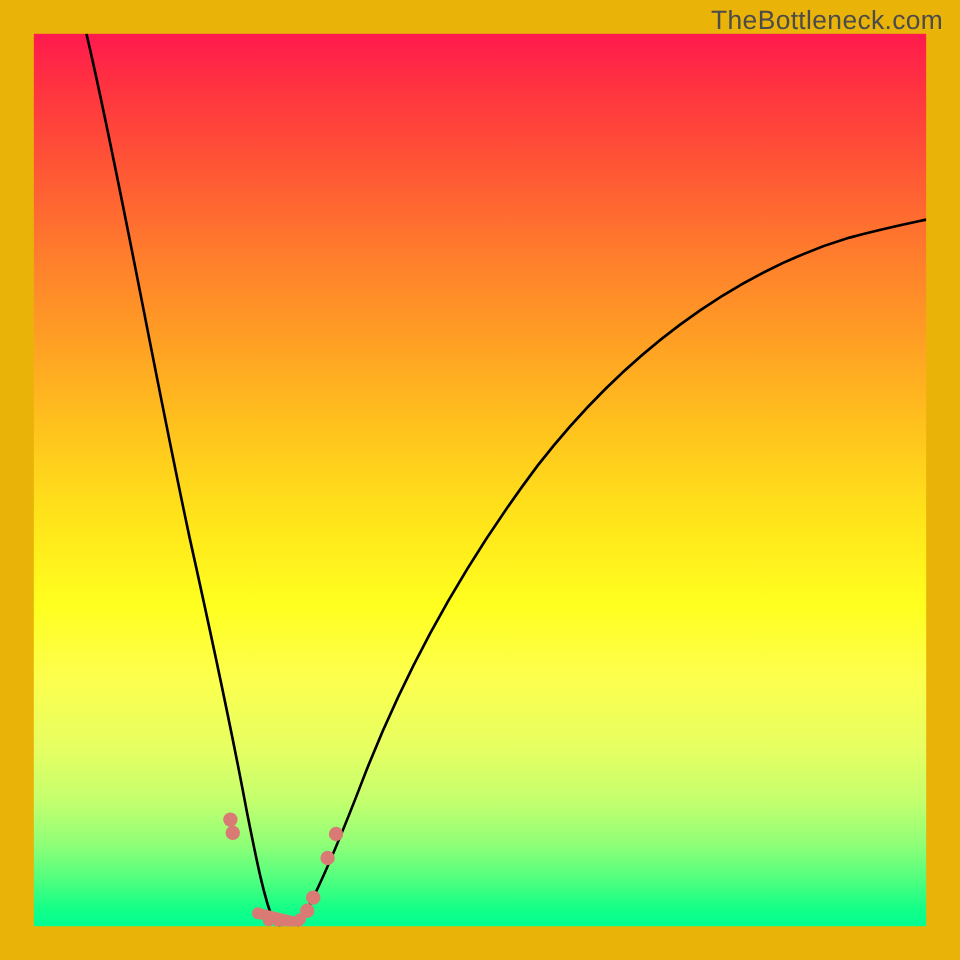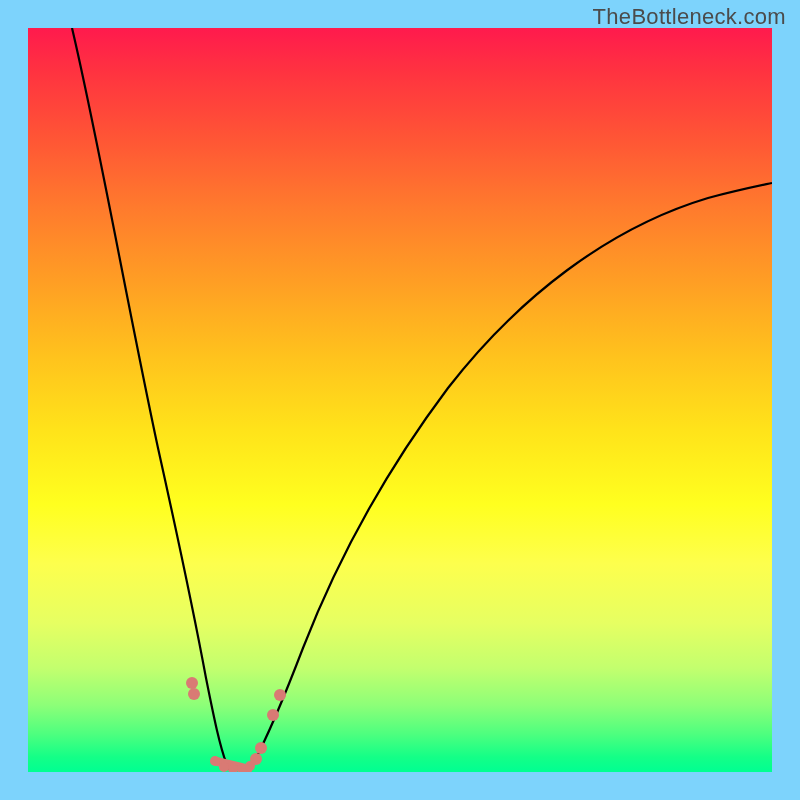--- a/index.html
+++ b/index.html
@@ -10,21 +10,21 @@
     overflow: hidden;
     background: #000;
     font-family: Arial, Helvetica, sans-serif;
   }
   .frame {
     position: absolute;
     left: 0;
     top: 0;
     width: 800px;
     height: 800px;
-    background: #7dd3fc;
+    background: #eab308;
   }
   .plot {
     position: absolute;
     left: 28px;
     top: 28px;
     width: 744px;
     height: 744px;
     overflow: hidden;
   }
   .gradient {

